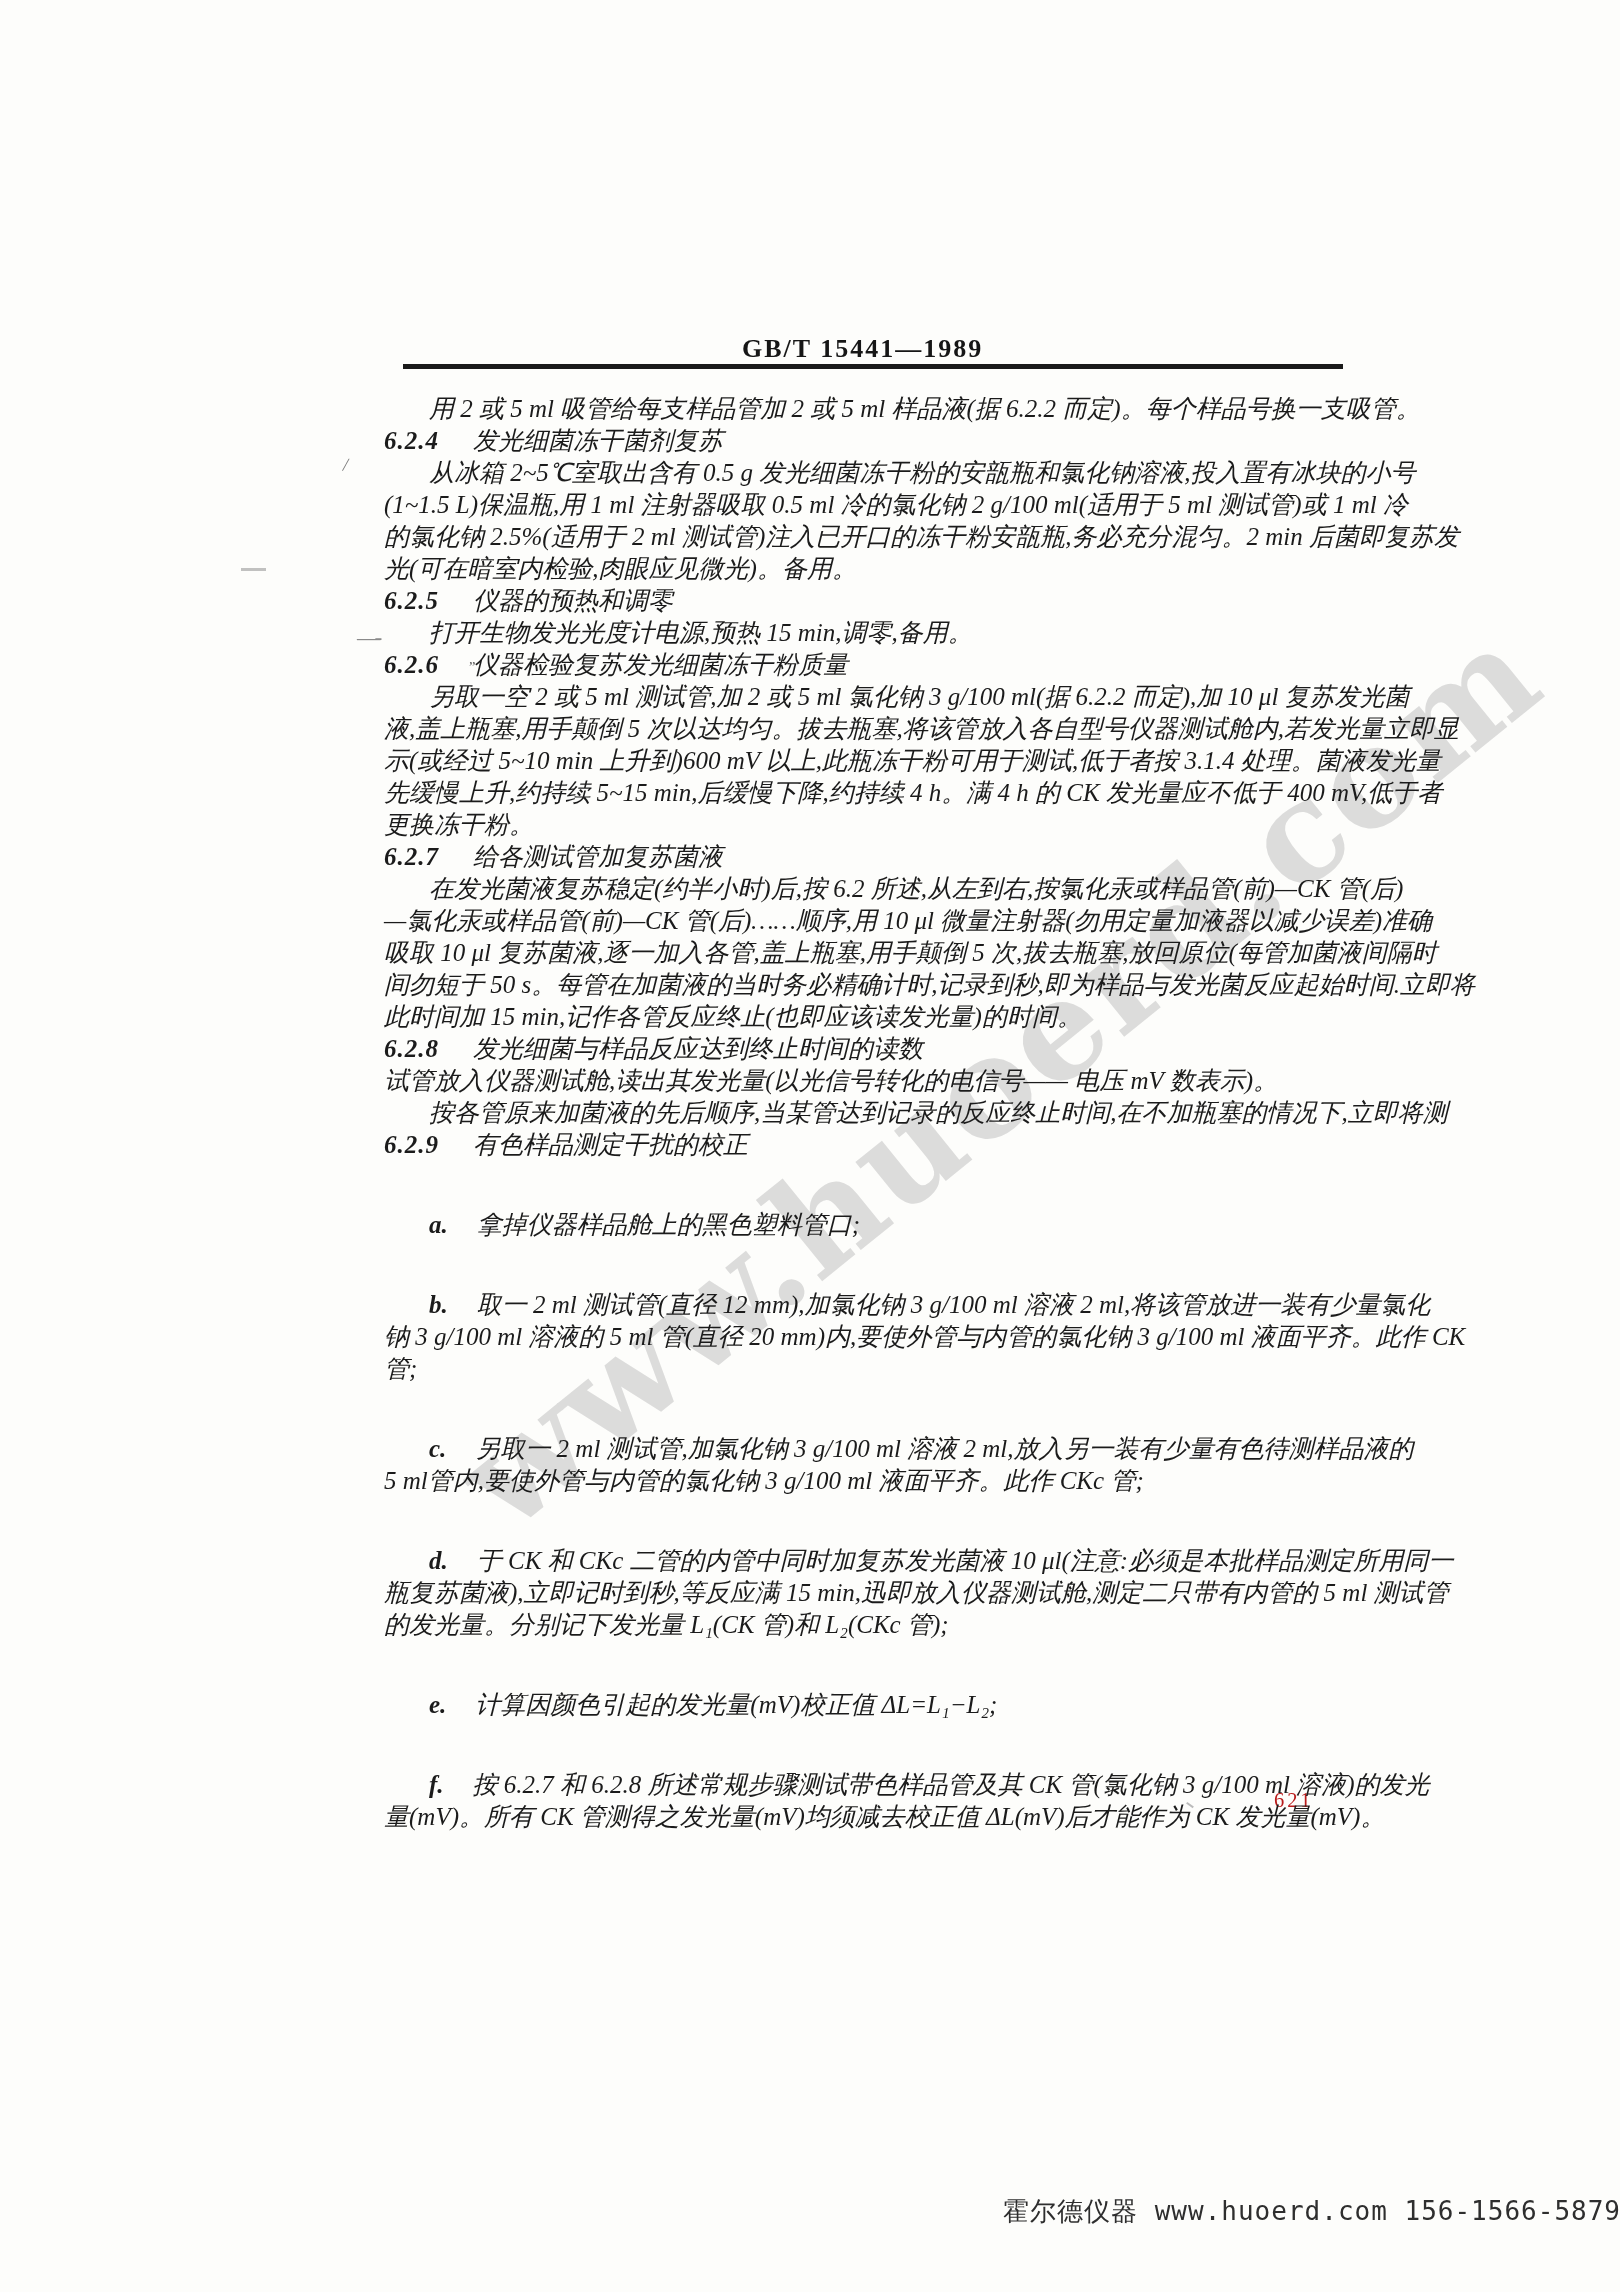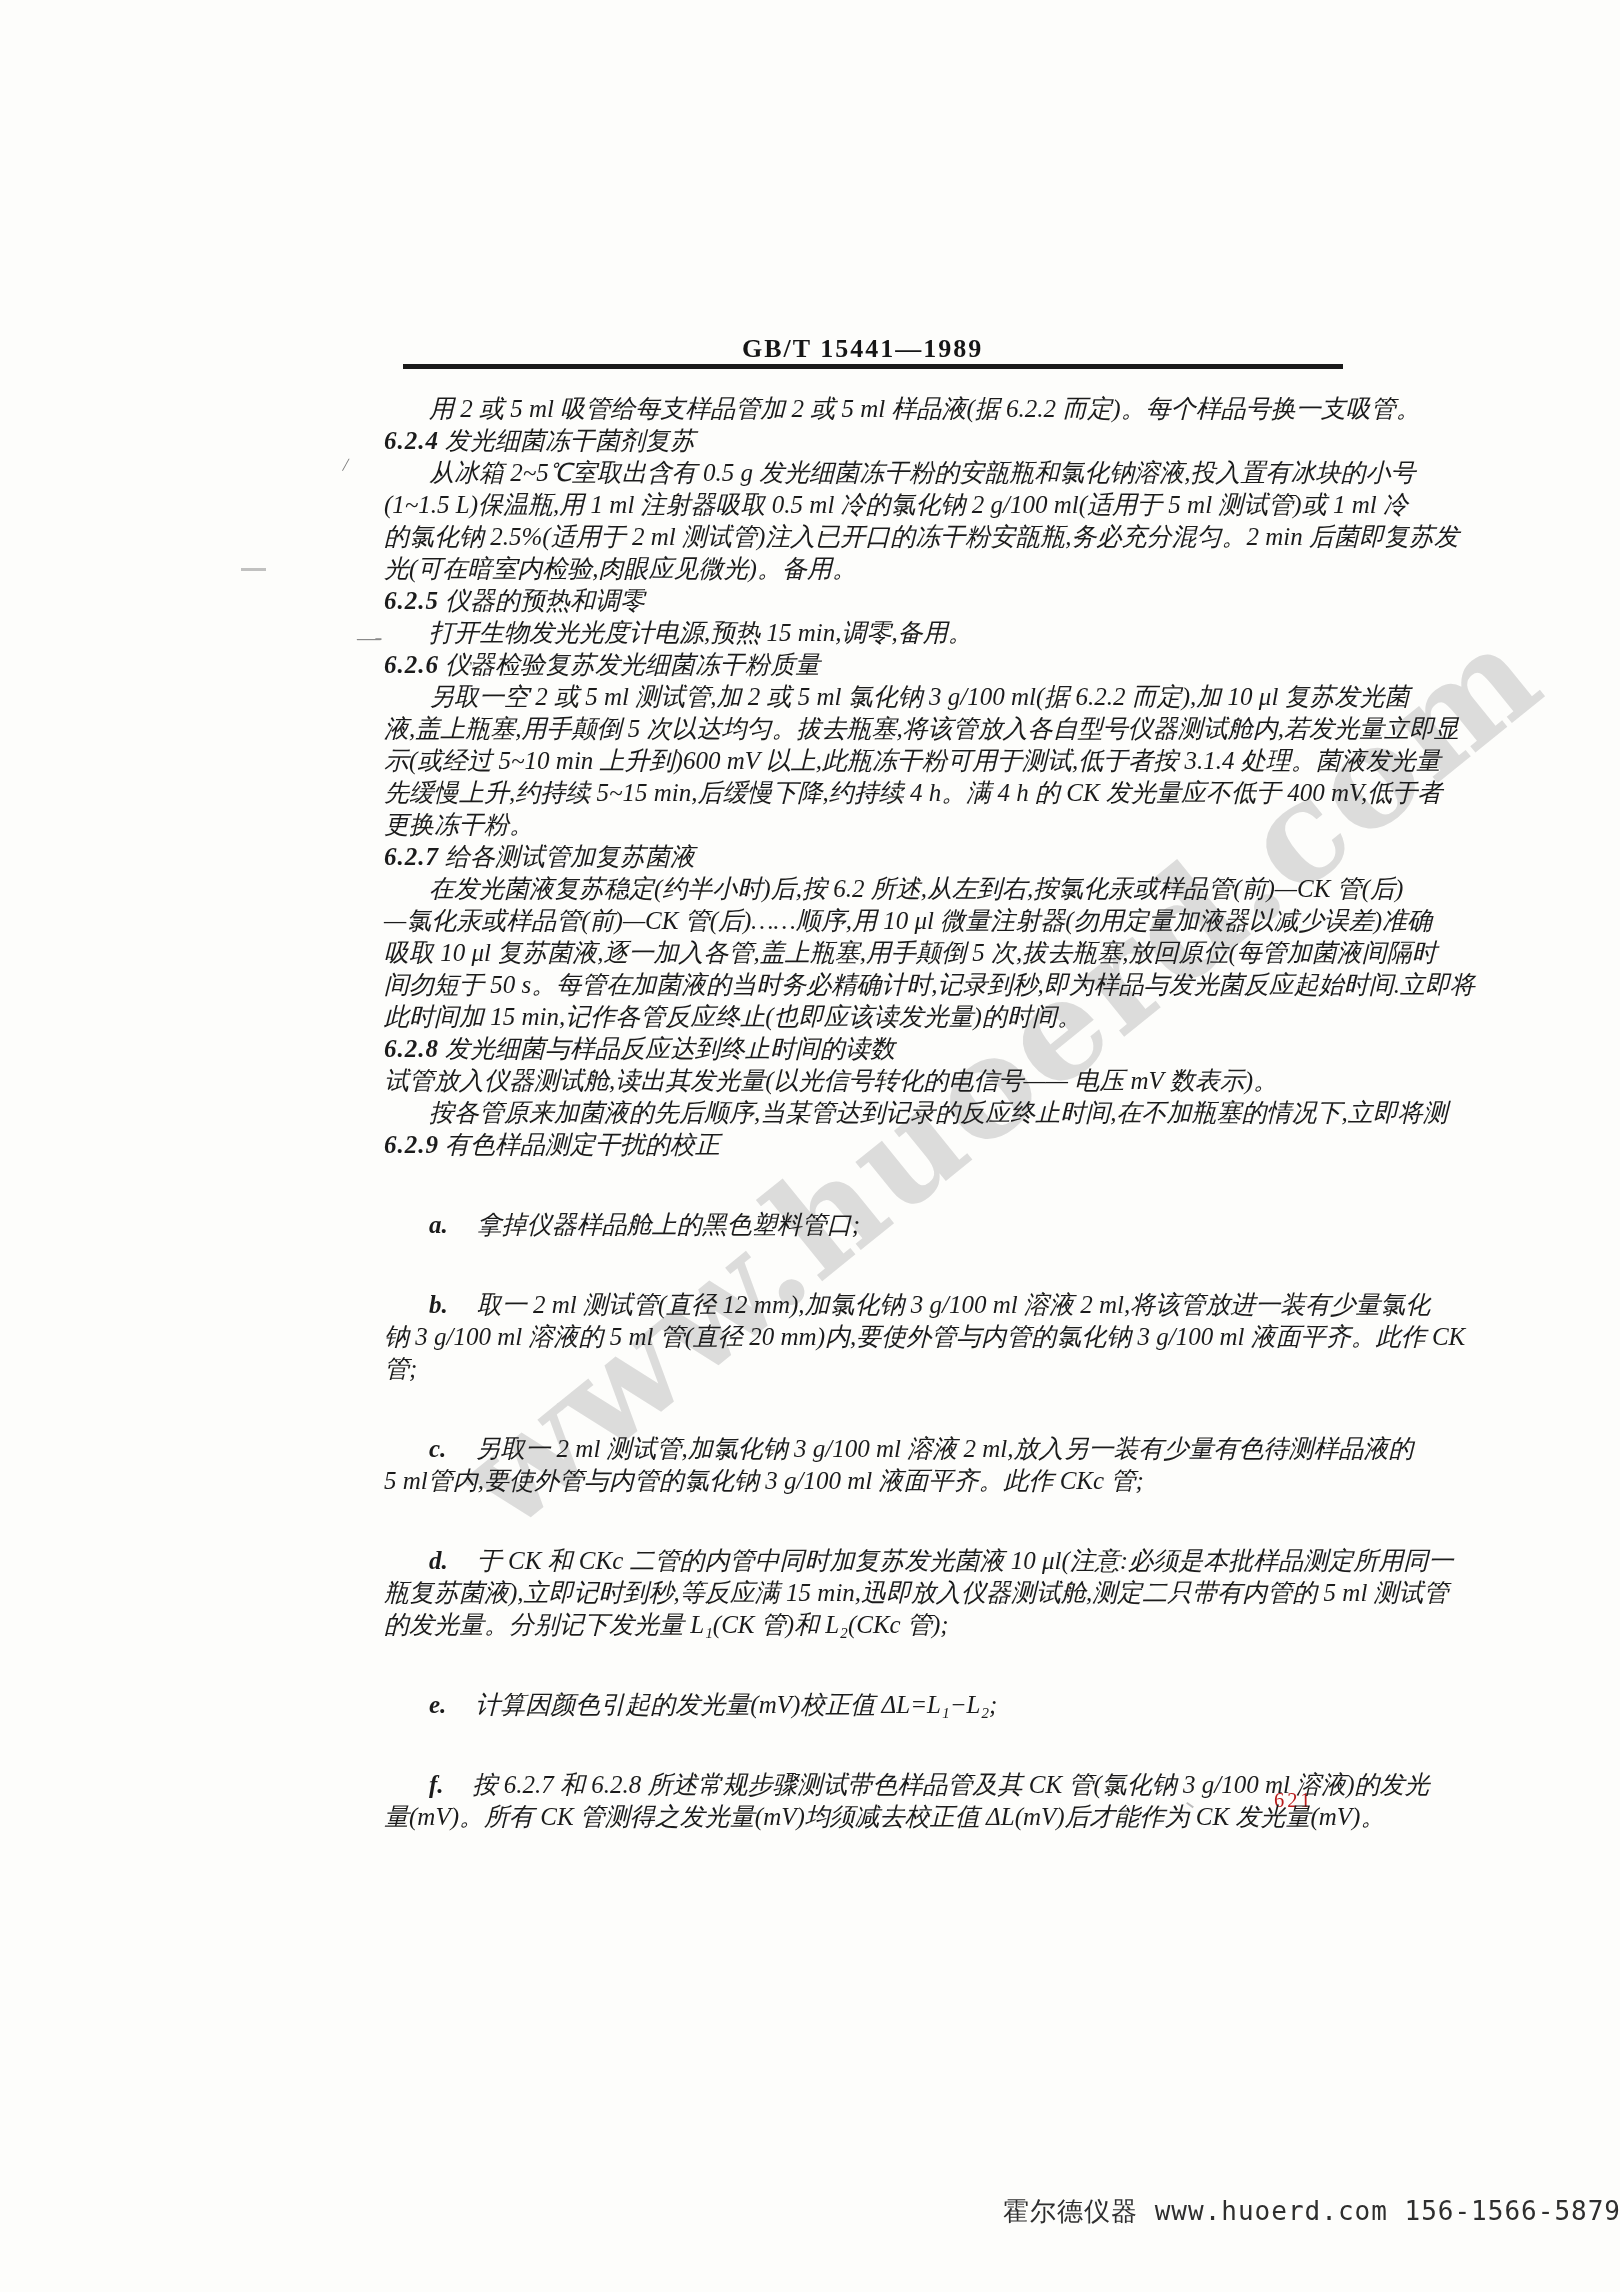--- a/index.html
+++ b/index.html
@@ -19,21 +19,21 @@
     background:#1a1a1a;
   }
   
   .body{
     position:absolute; left:384px; top:393px; width:951px;
     font-size:25px; z-index:2;font-style:italic;
   }
   .line{ height:32px; line-height:32px; white-space:nowrap; }
   .line.indent{ padding-left:45px; }
   .line.item{ padding-left:45px;margin-top:48px; }
-  .num{ font-weight:bold; letter-spacing:1px; margin-right:6px; }
+  .num{ font-weight:bold; letter-spacing:1px; margin-right:34px; }
   .num:empty{ display:none; }
   .lbl{ font-weight:bold; margin-right:29px; }
   .lbl:empty{ display:none; }
   
   .watermark{
     position:absolute; left:427px; top:1434px; z-index:1;
     font-family:"DejaVu Serif", serif; font-weight:bold;
     font-size:138px; letter-spacing:2px; white-space:nowrap;
     color:#c2c2c2; opacity:0.55;
     transform-origin:0 0; transform:rotate(-39deg);

